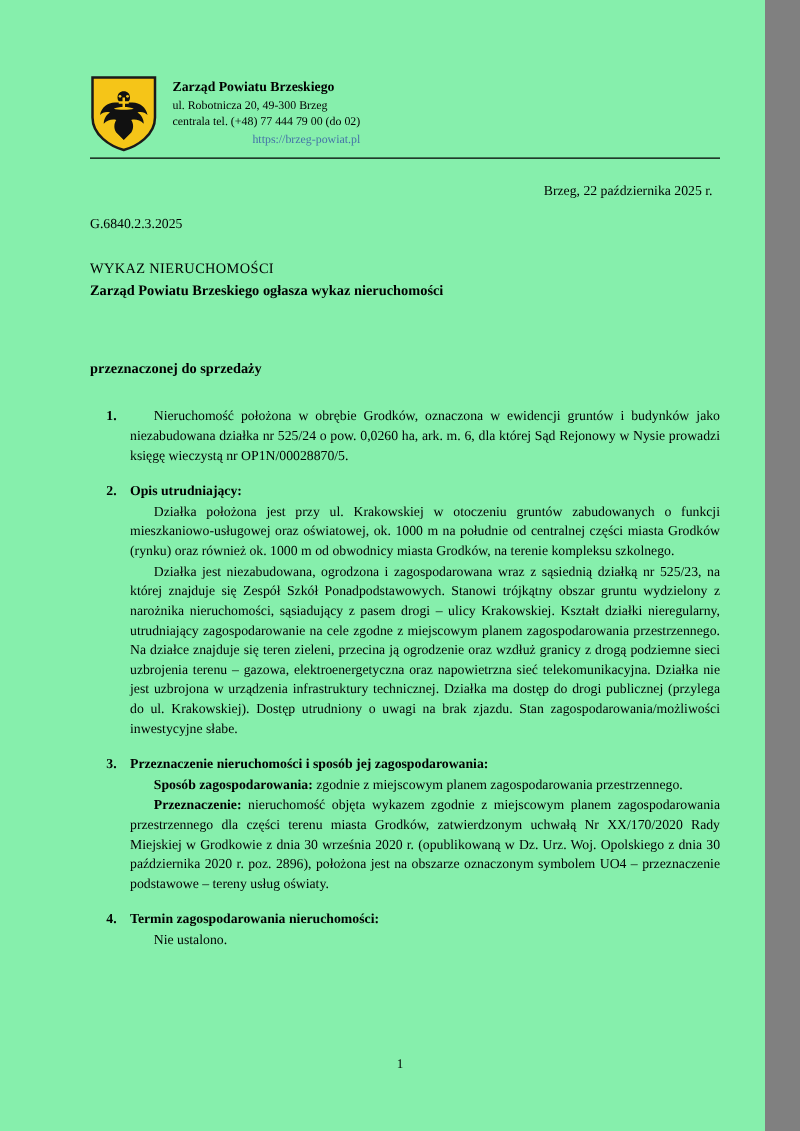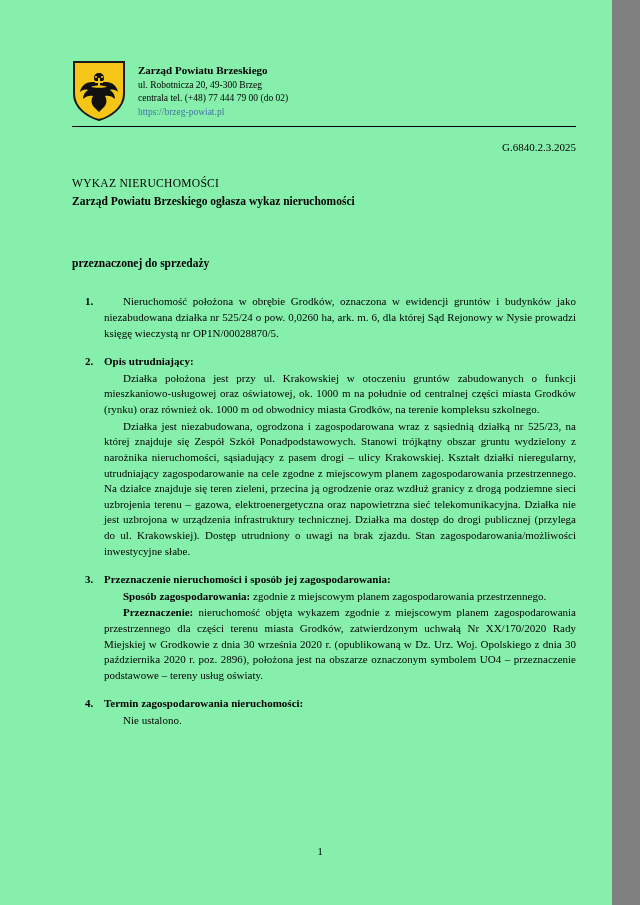--- a/index.html
+++ b/index.html
@@ -44,38 +44,38 @@
     line-height: 1.42;
     padding-top: 3px;
   }
   .lh-title {
     font-weight: bold;
     font-size: 11px;
     line-height: 1.45;
   }
   .lh-link {
     color: #4472a8;
+    text-align: right;
   }
   .rule {
     margin-top: 4px;
     border-top: 1.6px solid #000;
     width: 100%;
   }
 
   
   .date-line {
     margin-top: 20px;
     text-align: right;
     font-size: 11px;
     padding-right: 6px;
   }
   .sign-line {
     margin-top: 14px;
     font-size: 11px;
-    text-align: right;
   }
 
   
   .doc-title {
     margin-top: 22px;
     text-align: left;
     font-size: 11.5px;
     line-height: 1.55;
   }
   .doc-title .t1 { letter-spacing: 0.3px; }
@@ -145,20 +145,21 @@
       </div>
       <div class="lh-text">
         <div class="lh-title">Zarząd Powiatu Brzeskiego</div>
         <div>ul. Robotnicza 20, 49-300 Brzeg</div>
         <div>centrala tel. (+48) 77 444 79 00 (do 02)</div>
         <div class="lh-link">https://brzeg-powiat.pl</div>
       </div>
     </div>
     <div class="rule"></div>
 
+    <div class="date-line">Brzeg, 22 października 2025 r.</div>
 
     <div class="sign-line">G.6840.2.3.2025</div>
 
     <div class="doc-title">
       <div class="t1">WYKAZ NIERUCHOMOŚCI</div>
       <div class="t2">Zarząd Powiatu Brzeskiego ogłasza wykaz nieruchomości</div>
       <div class="t3">przeznaczonej do sprzedaży</div>
     </div>
 
     <ol class="items">

